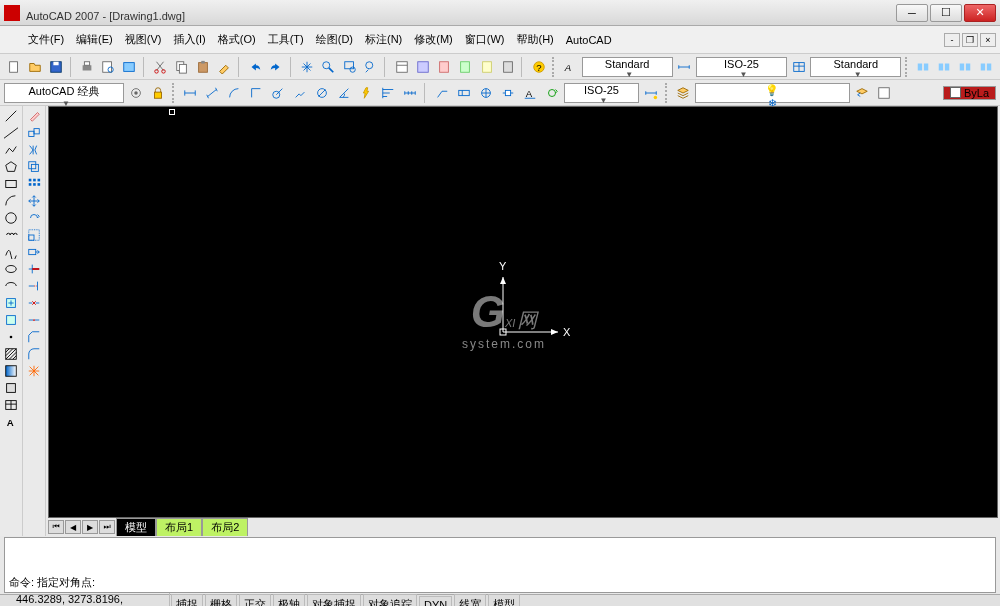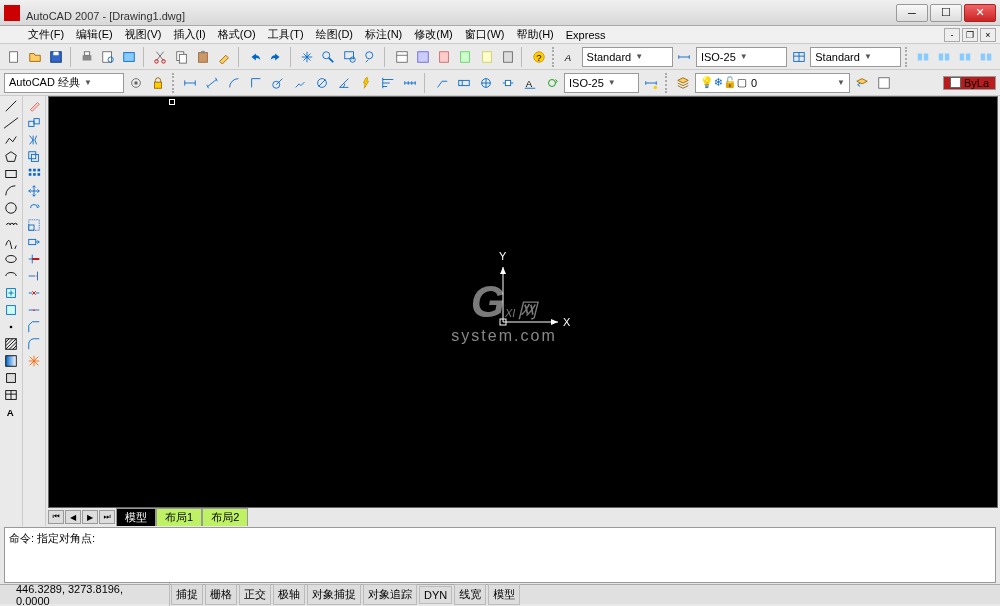--- a/index.html
+++ b/index.html
@@ -7,52 +7,52 @@
 
 
 .titlebar { height: 26px; background: linear-gradient(#f0f0f0, #d8d8d8); display: flex; align-items: center; padding: 0 4px; border-bottom: 1px solid #aaa; }
 .titlebar .app-icon { width: 16px; height: 16px; background: #c00; margin-right: 6px; }
 .titlebar .title { flex: 0 0 auto; color: #333; margin-top: 7px; }
 .titlebar .spacer { flex: 1; }
 .win-btn { width: 32px; height: 18px; border: 1px solid #999; background: linear-gradient(#f8f8f8,#ddd); margin-left: 2px; display: flex; align-items: center; justify-content: center; border-radius: 2px; cursor: default; }
 .win-close { background: linear-gradient(#e66,#c22); border-color: #a22; color: #fff; }
 
 
-.menubar { height: 18px; background: #f0f0f0; display: flex; align-items: center; padding: 0 4px; border-bottom: 1px solid #ccc; }
+.menubar { height: 28px; background: #f0f0f0; display: flex; align-items: center; padding: 0 4px; border-bottom: 1px solid #ccc; }
 .menubar .mi { padding: 2px 6px; cursor: default; }
 .menubar .doc-controls { margin-left: auto; display: flex; gap: 2px; }
 .menubar .doc-btn { width: 16px; height: 14px; border: 1px solid #aaa; background: #eee; display: flex; align-items: center; justify-content: center; font-size: 9px; }
 
 
 .toolbar-row { height: 26px; background: #eaeaea; display: flex; align-items: center; padding: 2px 4px; border-bottom: 1px solid #ccc; gap: 2px; }
 .tbtn { width: 20px; height: 20px; border: 1px solid transparent; display: flex; align-items: center; justify-content: center; cursor: default; }
 .tbtn svg { width: 14px; height: 14px; }
 .sep { width: 4px; height: 20px; border-left: 1px solid #bbb; margin: 0 2px; }
-.combo { height: 20px; border: 1px solid #999; background: #fff; display: flex; align-items: center; padding: 0 4px; font-size: 11px; }
+.combo { height: 20px; border: 1px solid #999; background: #fff; display: flex; align-items: center; padding: 0 4px; font-size: 11px; flex-direction: column; }
 .combo .arrow { margin-left: 4px; font-size: 8px; color: #555; }
 .grip { width: 4px; height: 20px; border-left: 2px dotted #aaa; margin: 0 2px; }
 
 
 .main { display: flex; height: 430px; }
 .tool-col { width: 23px; background: #eaeaea; display: flex; flex-direction: column; align-items: center; padding-top: 2px; gap: 1px; border-right: 1px solid #ccc; }
 .ltbtn { width: 20px; height: 16px; display: flex; align-items: center; justify-content: center; cursor: default; }
 .ltbtn svg { width: 14px; height: 14px; }
 
 .canvas-wrap { flex: 1; display: flex; flex-direction: column; background: #eaeaea; }
 .canvas { flex: 1; background: #000; position: relative; margin: 0 2px; border: 1px solid #666; }
 .ucs { position: absolute; left: 50%; top: 50%; transform: translate(-50%, -50%); }
 .watermark { position: absolute; left: 48%; top: 50%; transform: translate(-50%, -50%); color: #999; font-size: 30px; font-style: italic; font-family: Georgia, serif; opacity: 0.8; display: flex; align-items: baseline; }
 .watermark .big { font-size: 44px; font-weight: bold; }
 .layout-tabs { height: 18px; background: #e8e8e8; display: flex; align-items: center; padding: 0 2px; gap: 0; }
 .nav-btn { width: 16px; height: 14px; border: 1px solid #999; background: #ddd; display: flex; align-items: center; justify-content: center; font-size: 8px; margin-right: 1px; }
 .ltab { padding: 1px 8px; border: 1px solid #999; border-bottom: none; background: #bef264; font-size: 11px; }
 .ltab.active { background: #000; color: #fff; }
 
 
-.cmdline { height: 56px; background: #fff; border: 1px solid #999; margin: 1px 4px; padding: 2px 4px; font-family: SimSun, monospace; font-size: 12px; overflow: hidden; display: flex; flex-direction: column; justify-content: flex-start; }
+.cmdline { height: 56px; background: #fff; border: 1px solid #999; margin: 1px 4px; padding: 2px 4px; font-family: SimSun, monospace; font-size: 12px; overflow: hidden; display: flex; flex-direction: column; justify-content: flex-end; }
 .cmdline div { line-height: 16px; white-space: pre; }
 
 
 .statusbar { height: 20px; background: #e0e0e0; display: flex; align-items: center; border-top: 1px solid #aaa; font-size: 11px; }
 .statusbar .coords { padding: 0 16px; width: 170px; border-right: 1px solid #bbb; }
 .statusbar .sbtn { padding: 2px 4px; border: 1px solid #bbb; margin: 0 1px; background: #ddd; cursor: default; }
 .byl { margin-left: auto; padding: 0 6px; border: 1px solid #999; background: #b91c1c; display: flex; align-items: center; }
 .check { width: 11px; height: 11px; border: 1px solid #666; margin-right: 3px; background: #fff; }
 </style>
 </head>
@@ -73,21 +73,21 @@
   <span class="mi">编辑(E)</span>
   <span class="mi">视图(V)</span>
   <span class="mi">插入(I)</span>
   <span class="mi">格式(O)</span>
   <span class="mi">工具(T)</span>
   <span class="mi">绘图(D)</span>
   <span class="mi">标注(N)</span>
   <span class="mi">修改(M)</span>
   <span class="mi">窗口(W)</span>
   <span class="mi">帮助(H)</span>
-  <span class="mi">Express</span>
+  <span class="mi">AutoCAD</span>
   <div class="doc-controls">
     <div class="doc-btn">-</div>
     <div class="doc-btn">❐</div>
     <div class="doc-btn">×</div>
   </div>
 </div>
 
 <div class="toolbar-row">
   <div class="tbtn">
       <svg viewBox="0 0 16 16">
@@ -643,21 +643,21 @@
   </div>
 
   <div class="canvas-wrap">
     <div class="canvas">
       <div style="position:absolute;left:120px;top:2px;width:6px;height:6px;border:1px solid #fff"></div>
       <div class="watermark">
         <span class="big">G</span>
         <span>XI</span>
         <span style="font-size:20px;margin-left:2px">网</span>
       </div>
-      <div style="position:absolute;left:48%;top:56%;transform:translate(-50%,0);color:#888;font-size:16px;letter-spacing:2px">system.com</div>
+      <div style="position:absolute;left:48%;top:56%;transform:translate(-50%,0);color:#888;font-size:12px;letter-spacing:2px">system.com</div>
       <svg class="ucs" width="120" height="120">
         <line x1="40" y1="80" x2="95" y2="80" stroke="#fff"></line>
         <polygon points="95,80 88,77 88,83" fill="#fff"></polygon>
         <line x1="40" y1="80" x2="40" y2="25" stroke="#fff"></line>
         <polygon points="40,25 37,32 43,32" fill="#fff"></polygon>
         <rect x="37" y="77" width="6" height="6" fill="none" stroke="#fff"></rect>
         <text x="100" y="84" fill="#fff" font-size="12">X</text>
         <text x="36" y="18" fill="#fff" font-size="12">Y</text>
       </svg>
     </div>

